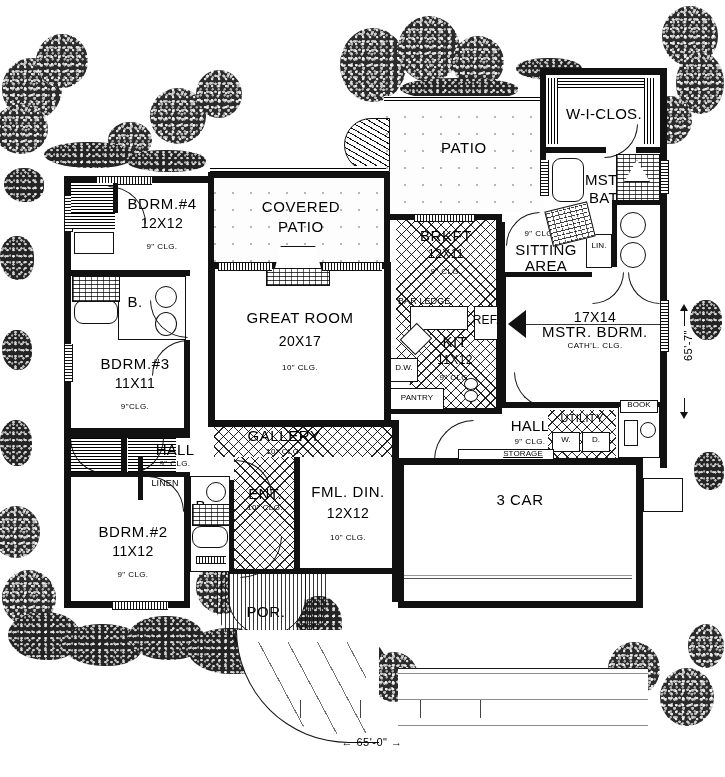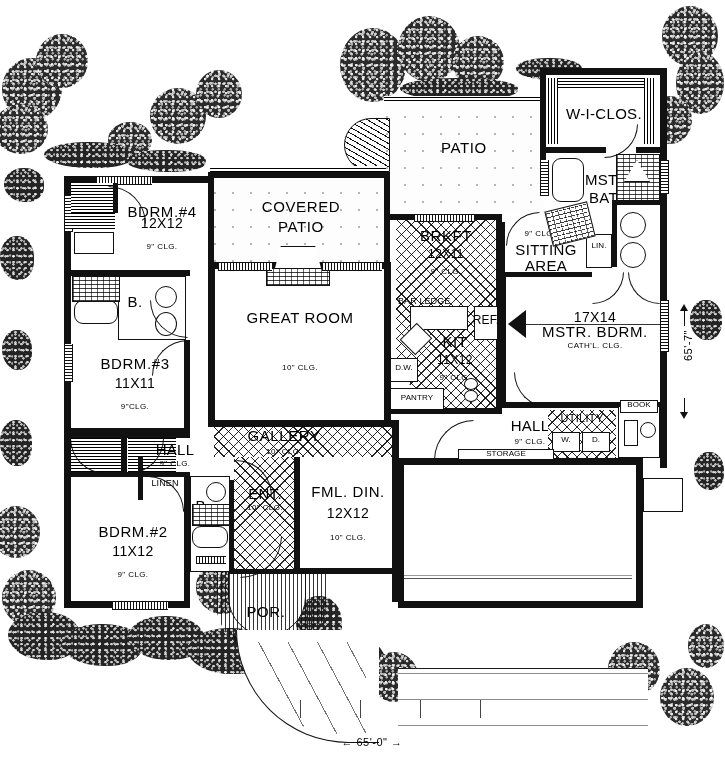--- a/index.html
+++ b/index.html
@@ -219,21 +219,21 @@
   <div class="wall" style="left:398px;top:458px;width:238px;height:7px;"></div>
   <div class="wall" style="left:636px;top:458px;width:7px;height:150px;"></div>
   <div class="wall" style="left:398px;top:601px;width:245px;height:7px;"></div>
   <div class="wall" style="left:398px;top:458px;width:6px;height:150px;"></div>
 
   <div class="wall" style="left:392px;top:420px;width:7px;height:182px;"></div>
   <div class="wall" style="left:228px;top:568px;width:172px;height:6px;"></div>
   <div class="wall" style="left:228px;top:480px;width:6px;height:92px;"></div>
   <div class="wall" style="left:184px;top:476px;width:6px;height:132px;"></div>
 
-  <div class="lbl name" style="left:96px;top:196px;width:132px;margin-top:8px;">BDRM.#4</div>
+  <div class="lbl name" style="left:96px;top:196px;width:132px;">BDRM.#4</div>
   <div class="lbl dim" style="left:96px;top:216px;width:132px;">12X12</div>
   <div class="lbl clg" style="left:96px;top:243px;width:132px;">9" CLG.</div>
   <div class="wall" style="left:64px;top:270px;width:126px;height:6px;"></div>
   <div class="win" style="left:96px;top:176px;width:56px;height:7px;"></div>
   <div class="winv" style="left:64px;top:196px;width:7px;height:36px;"></div>
 
   <div class="hatchh" style="position:absolute;left:71px;top:183px;width:42px;height:30px;"></div>
   <div class="wall" style="left:113px;top:183px;width:5px;height:30px;"></div>
   <div class="swing tr" style="left:108px;top:186px;width:36px;height:36px;border-radius:0 100% 0 0;"></div>
 
@@ -277,20 +277,21 @@
   <div class="swing tr" style="left:148px;top:476px;width:34px;height:34px;border-radius:0 100% 0 0;"></div>
 
   <div class="rm" style="left:190px;top:476px;width:40px;height:96px;border:1.6px solid #111;background:#fff;"></div>
   <div class="lbl name sm" style="left:190px;top:498px;width:26px;">B.</div>
   <div class="fix fixr" style="left:206px;top:482px;width:20px;height:20px;"></div>
   <div class="brick" style="position:absolute;left:192px;top:504px;width:36px;height:20px;border:1px solid #111;"></div>
   <div class="fix tub" style="left:192px;top:526px;width:36px;height:22px;"></div>
   <div class="win" style="left:196px;top:556px;width:30px;height:6px;"></div>
 
   <div class="lbl name" style="left:222px;top:310px;width:156px;">GREAT ROOM</div>
+  <div class="lbl dim" style="left:222px;top:334px;width:156px;">20X17</div>
   <div class="lbl clg" style="left:222px;top:364px;width:156px;">10" CLG.</div>
 
   <div style="position:absolute;left:274px;top:246px;width:46px;height:24px;background:#fff;border:1.4px solid #111;
               clip-path:polygon(14% 0,86% 0,100% 100%,0 100%);"></div>
   <div class="brick" style="position:absolute;left:266px;top:268px;width:62px;height:16px;border:1.2px solid #111;"></div>
   <div class="win" style="left:218px;top:262px;width:54px;height:7px;"></div>
   <div class="win" style="left:322px;top:262px;width:60px;height:7px;"></div>
 
   <div class="tilehatch" style="position:absolute;left:214px;top:427px;width:178px;height:30px;"></div>
   <div class="lbl name" style="left:224px;top:428px;width:120px;">GALLERY</div>
@@ -394,22 +395,23 @@
   <div class="rm" style="left:582px;top:432px;width:28px;height:20px;border:1.2px solid #111;background:#fff;"></div>
   <div class="lbl name xxs" style="left:582px;top:436px;width:28px;font-size:8px;">D.</div>
 
   <div class="rm" style="left:618px;top:406px;width:42px;height:52px;border:1.6px solid #111;background:#fff;"></div>
   <div class="rm" style="left:620px;top:400px;width:38px;height:13px;border:1.1px solid #111;background:#fff;"></div>
   <div class="lbl name xxs" style="left:620px;top:401px;width:38px;font-size:8px;">BOOK</div>
   <div class="fix" style="left:624px;top:420px;width:14px;height:26px;"></div>
   <div class="fix fixr" style="left:640px;top:422px;width:16px;height:16px;"></div>
 
   <div class="rm" style="left:458px;top:449px;width:96px;height:11px;border:1.2px solid #111;background:#fff;"></div>
-  <div class="lbl name xxs" style="left:450px;top:450px;width:112px;font-size:8px;">STORAGE</div>
-
+  <div class="lbl name xxs" style="left:467px;top:450px;width:112px;font-size:8px;text-decoration:underline;">STORAGE</div>
+
+  <div class="lbl name" style="left:440px;top:492px;width:160px;">3  CAR</div>
   <div class="wthin" style="left:404px;top:578px;width:228px;height:1.4px;background:#555;"></div>
   <div class="wthin" style="left:404px;top:575px;width:228px;height:1px;background:#999;"></div>
 
   <div class="rm" style="left:643px;top:478px;width:40px;height:34px;border:1.5px solid #111;background:#fff;"></div>
 
   <div class="tickrow" style="left:300px;top:700px;width:240px;height:18px;">
     <div class="tick" style="left:0px;top:0;height:18px;"></div>
     <div class="tick" style="left:60px;top:0;height:18px;"></div>
     <div class="tick" style="left:120px;top:0;height:18px;"></div>
     <div class="tick" style="left:180px;top:0;height:18px;"></div>

